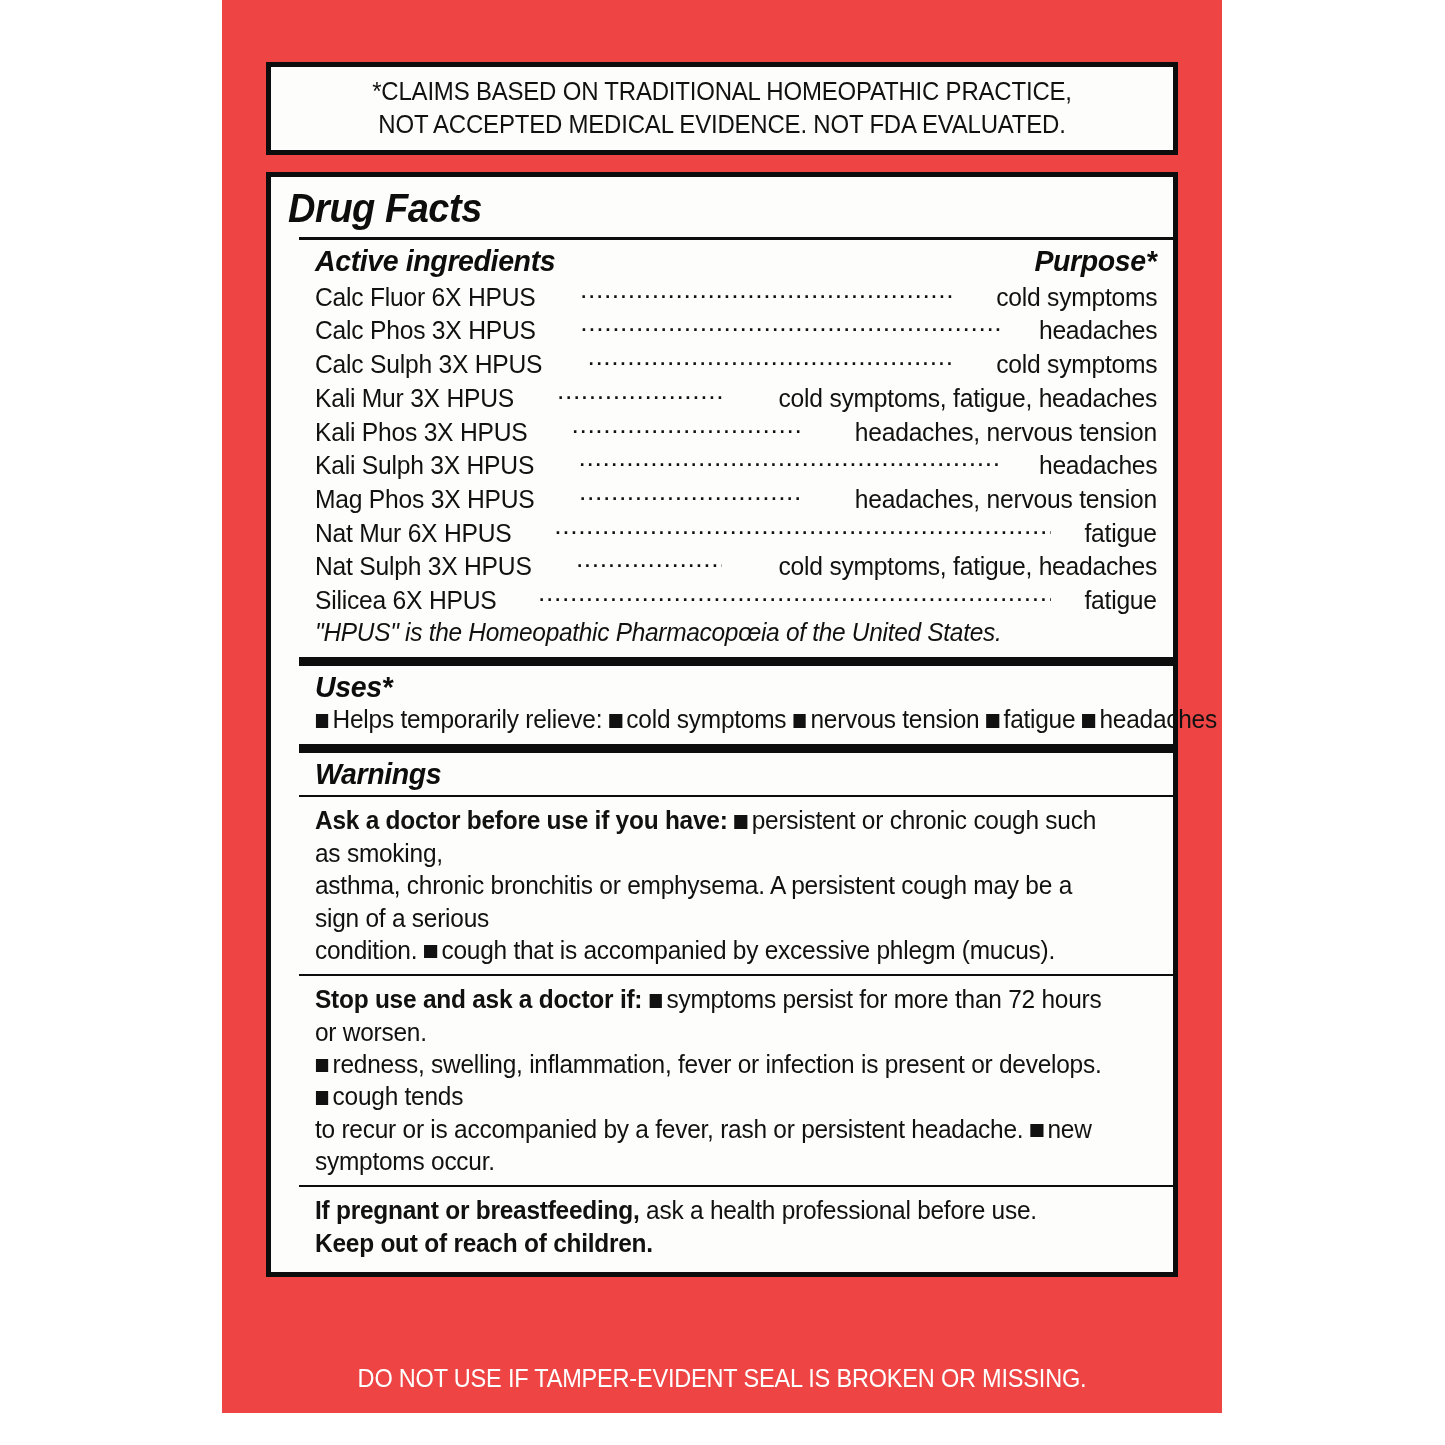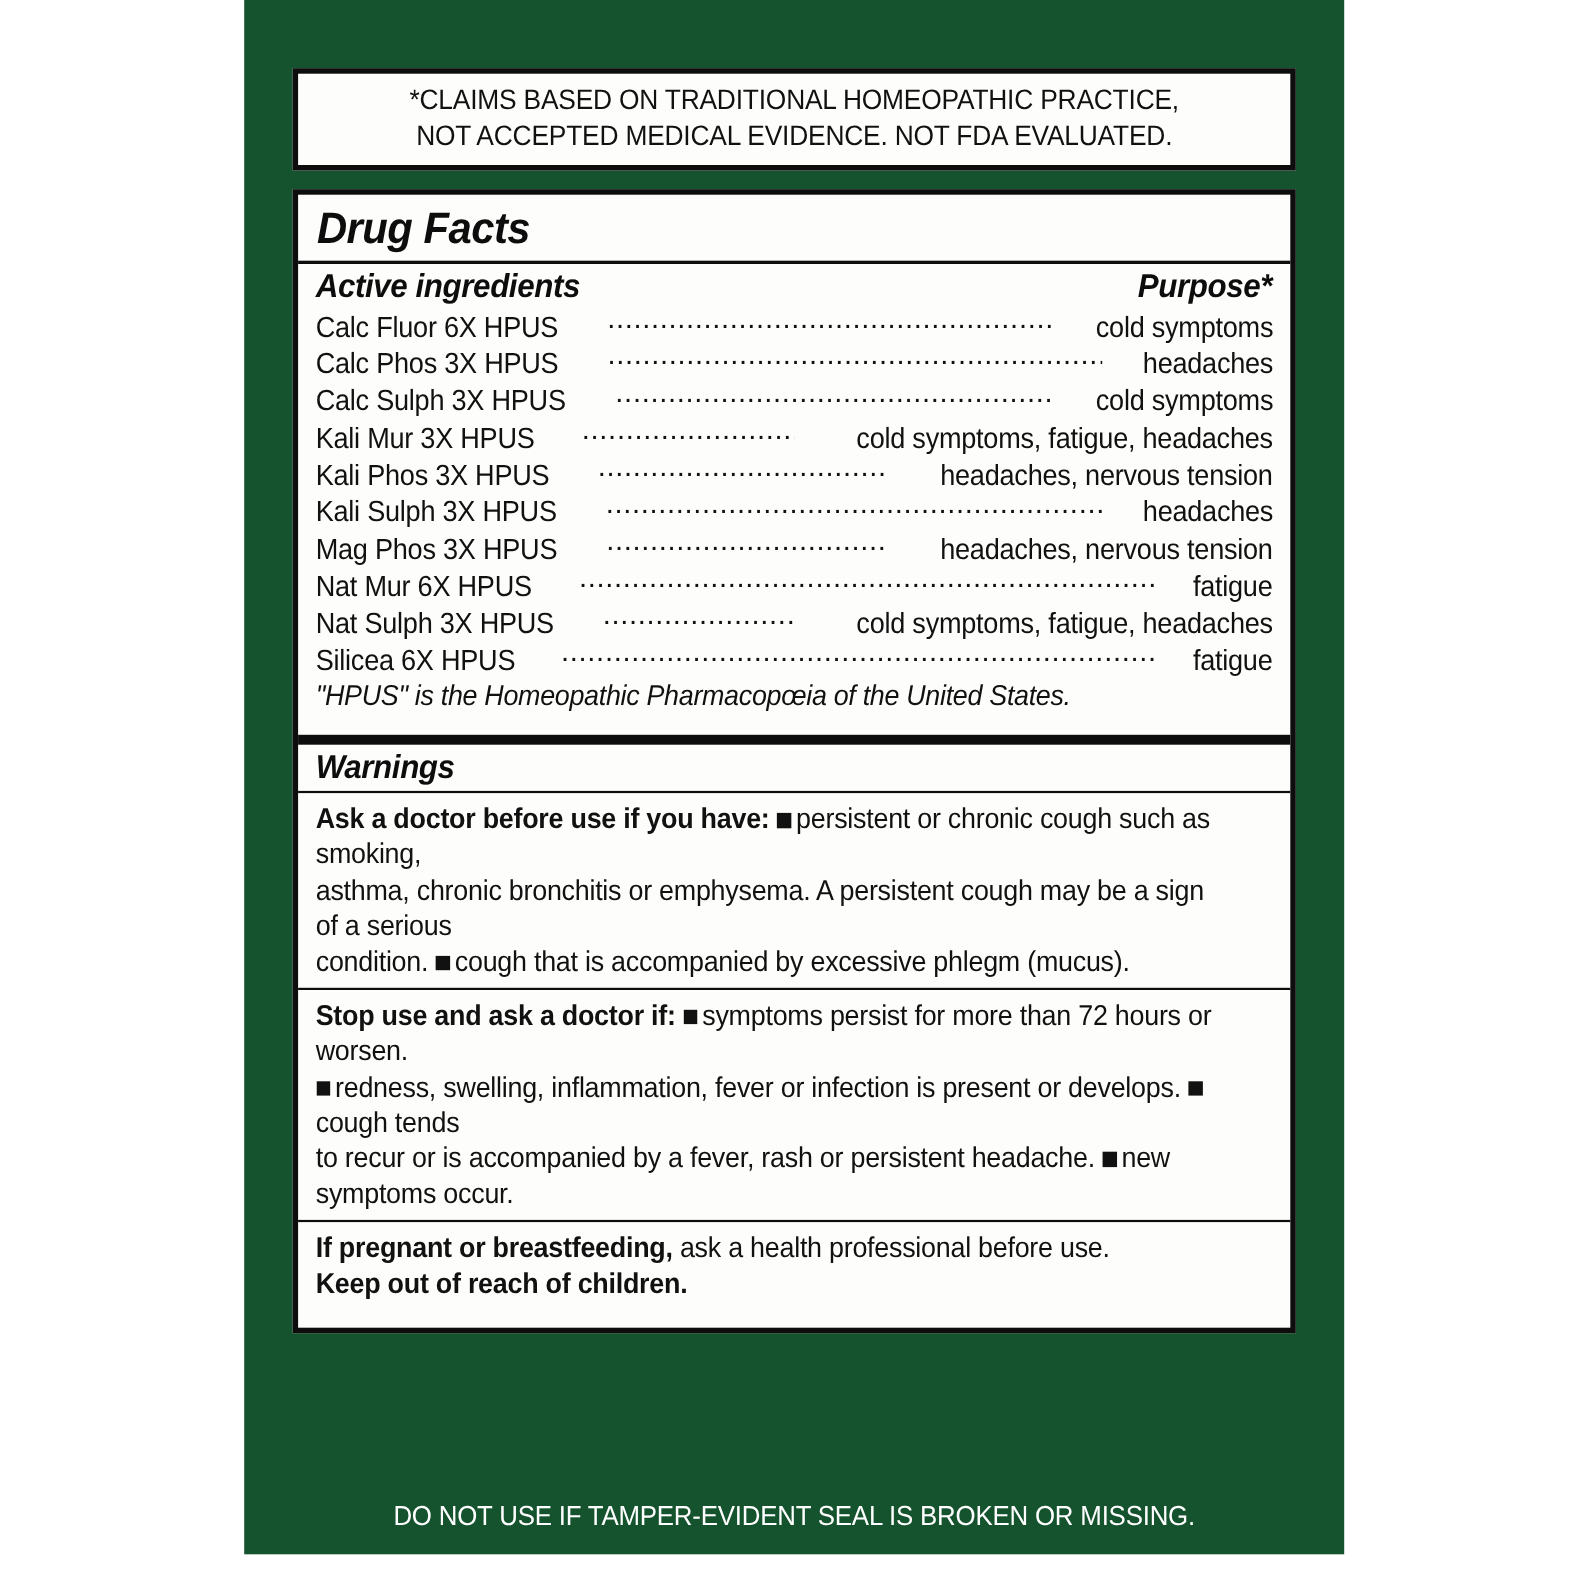--- a/index.html
+++ b/index.html
@@ -14,21 +14,21 @@
     -webkit-font-smoothing: antialiased;
   }
 
   
   #panel {
     position: absolute;
     left: 222px;
     top: 0px;
     width: 1000px;
     height: 1413px;
-    background: #14532d;
+    background: #ef4444;
     box-sizing: border-box;
     padding: 62px 44px 0 44px;
   }
 
   
   .box {
     background: #fdfdfb;
     border: 5px solid #0d0d0d;
     box-sizing: border-box;
   }
@@ -62,21 +62,22 @@
     letter-spacing: -0.5px;
     padding: 9px 0 6px 18px;
     color: #0d0d0d;
     transform: scaleX(0.95);
     transform-origin: left center;
   }
 
   
   .section {
     border-top: 9px solid #0d0d0d;
-    padding: 4px 16px 20px 16px;
+    padding: 4px 16px 9px 16px;
+    margin-left: 28px;
   }
   .section.thin-top { border-top: 3px solid #0d0d0d; }
 
   .sec-head {
     font-size: 30px;
     font-weight: bold;
     font-style: italic;
     color: #0d0d0d;
     letter-spacing: -0.4px;
     transform: scaleX(0.95);
@@ -258,20 +259,26 @@
           </div>
           <div class="ai-row">
             <span class="nm">Silicea 6X HPUS</span>
             <span class="dots"></span>
             <span class="pp">fatigue</span>
           </div>
         </div>
       <div id="hpus-note">"HPUS" is the Homeopathic Pharmacopœia of the United States.</div>
     </div>
 
+    <div class="section">
+      <div class="sec-head">Uses*</div>
+      <div class="body-line nowrap" id="uses-line">
+        <span class="sq"></span><span>Helps temporarily relieve:</span><span id="uses-items"> <span class="sq"></span><span>cold symptoms</span> <span class="sq"></span><span>nervous tension</span> <span class="sq"></span><span>fatigue</span> <span class="sq"></span><span>headaches</span></span>
+      </div>
+    </div>
 
     <div class="section">
       <div class="sec-head">Warnings</div>
 
 
       <div class="warn-rule"></div>
 
       <div class="warn-block">
         <div class="body-line">
           <span class="bold">Ask a doctor before use if you have:</span>

